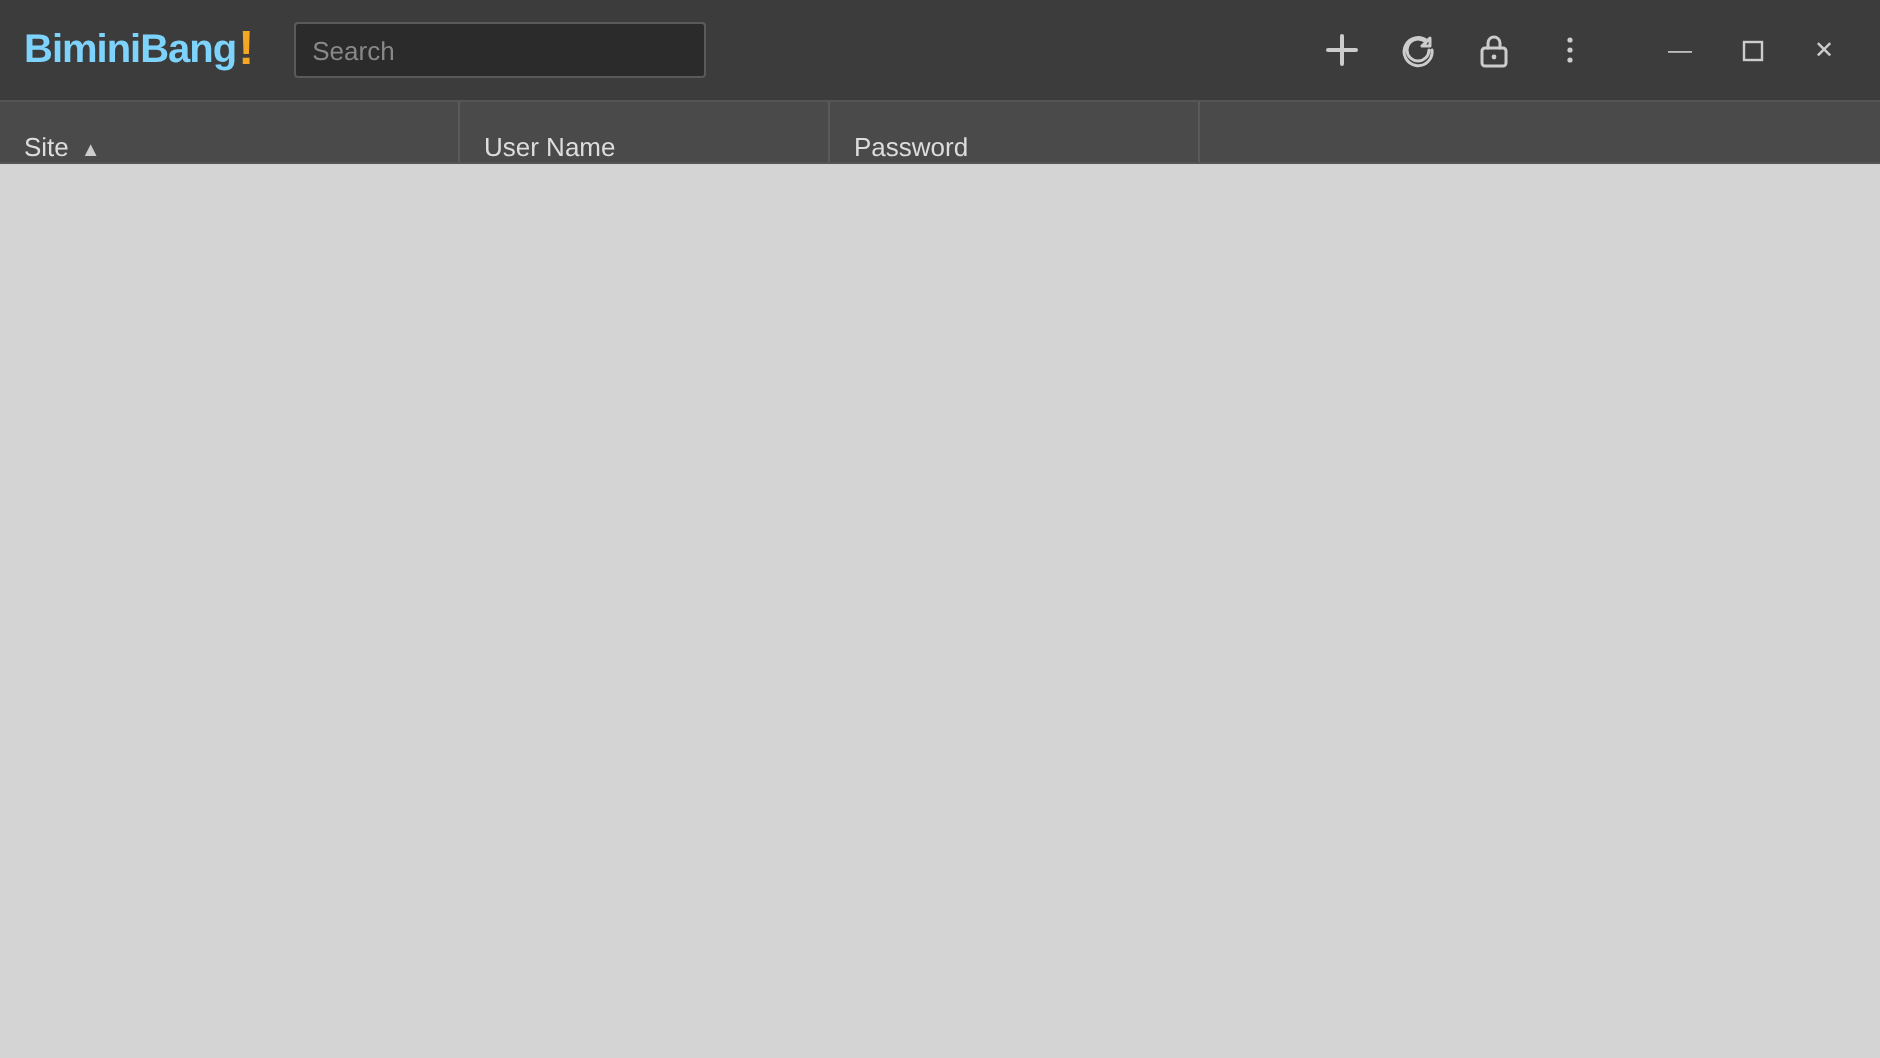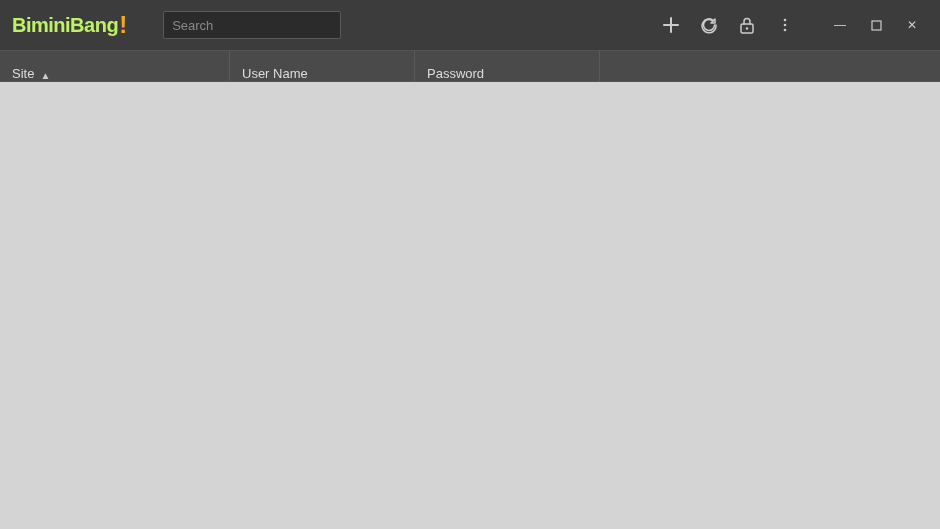--- a/index.html
+++ b/index.html
@@ -37,47 +37,46 @@
     .logo {
       display: flex;
       align-items: center;
       gap: 0px;
       flex-shrink: 0;
     }
 
     .logo-text {
       font-size: 20px;
       font-weight: 600;
-      color: #bef264;
+      color: #7dd3fc;
       letter-spacing: -0.5px;
     }
 
     .logo-exclamation {
       font-size: 24px;
       font-weight: 700;
       color: #f5a623;
       margin-left: 1px;
     }
 
     .search-box {
       margin-left: 8px;
       flex-shrink: 0;
     }
 
     .search-input {
-      width: 178px;
+      width: 206px;
       height: 28px;
       background: #2b2b2b;
       border: 1px solid #5a5a5a;
       border-radius: 2px;
       color: #f0abfc;
       font-size: 13px;
       padding: 0 8px;
       outline: none;
-      margin-left: 16px;
     }
 
     .search-input::placeholder {
       color: #888888;
     }
 
     .spacer {
       flex: 1;
     }
 

